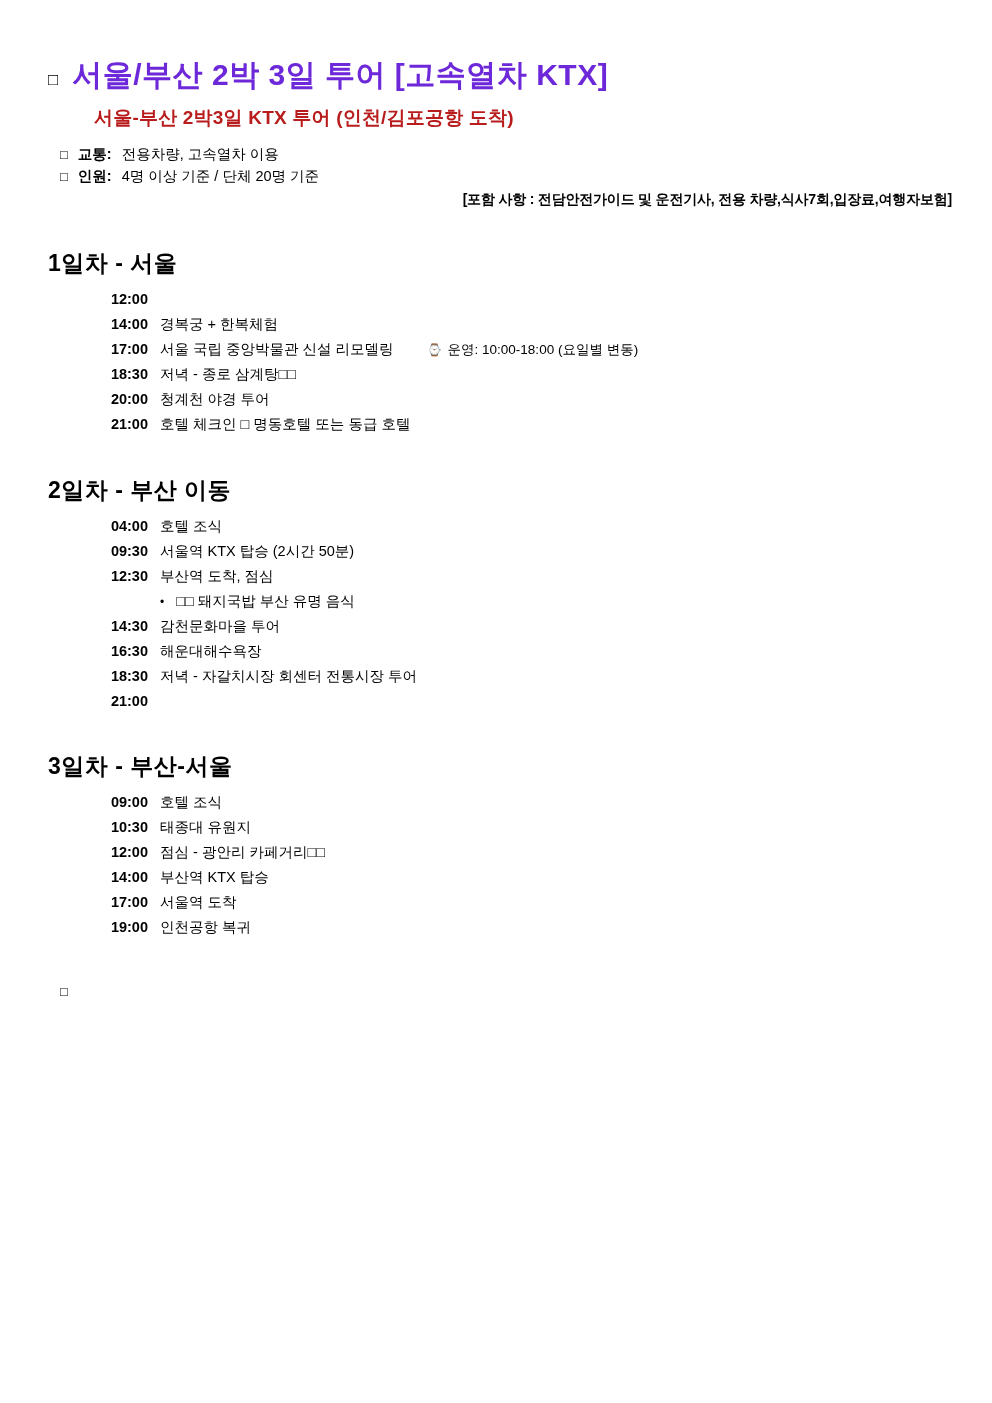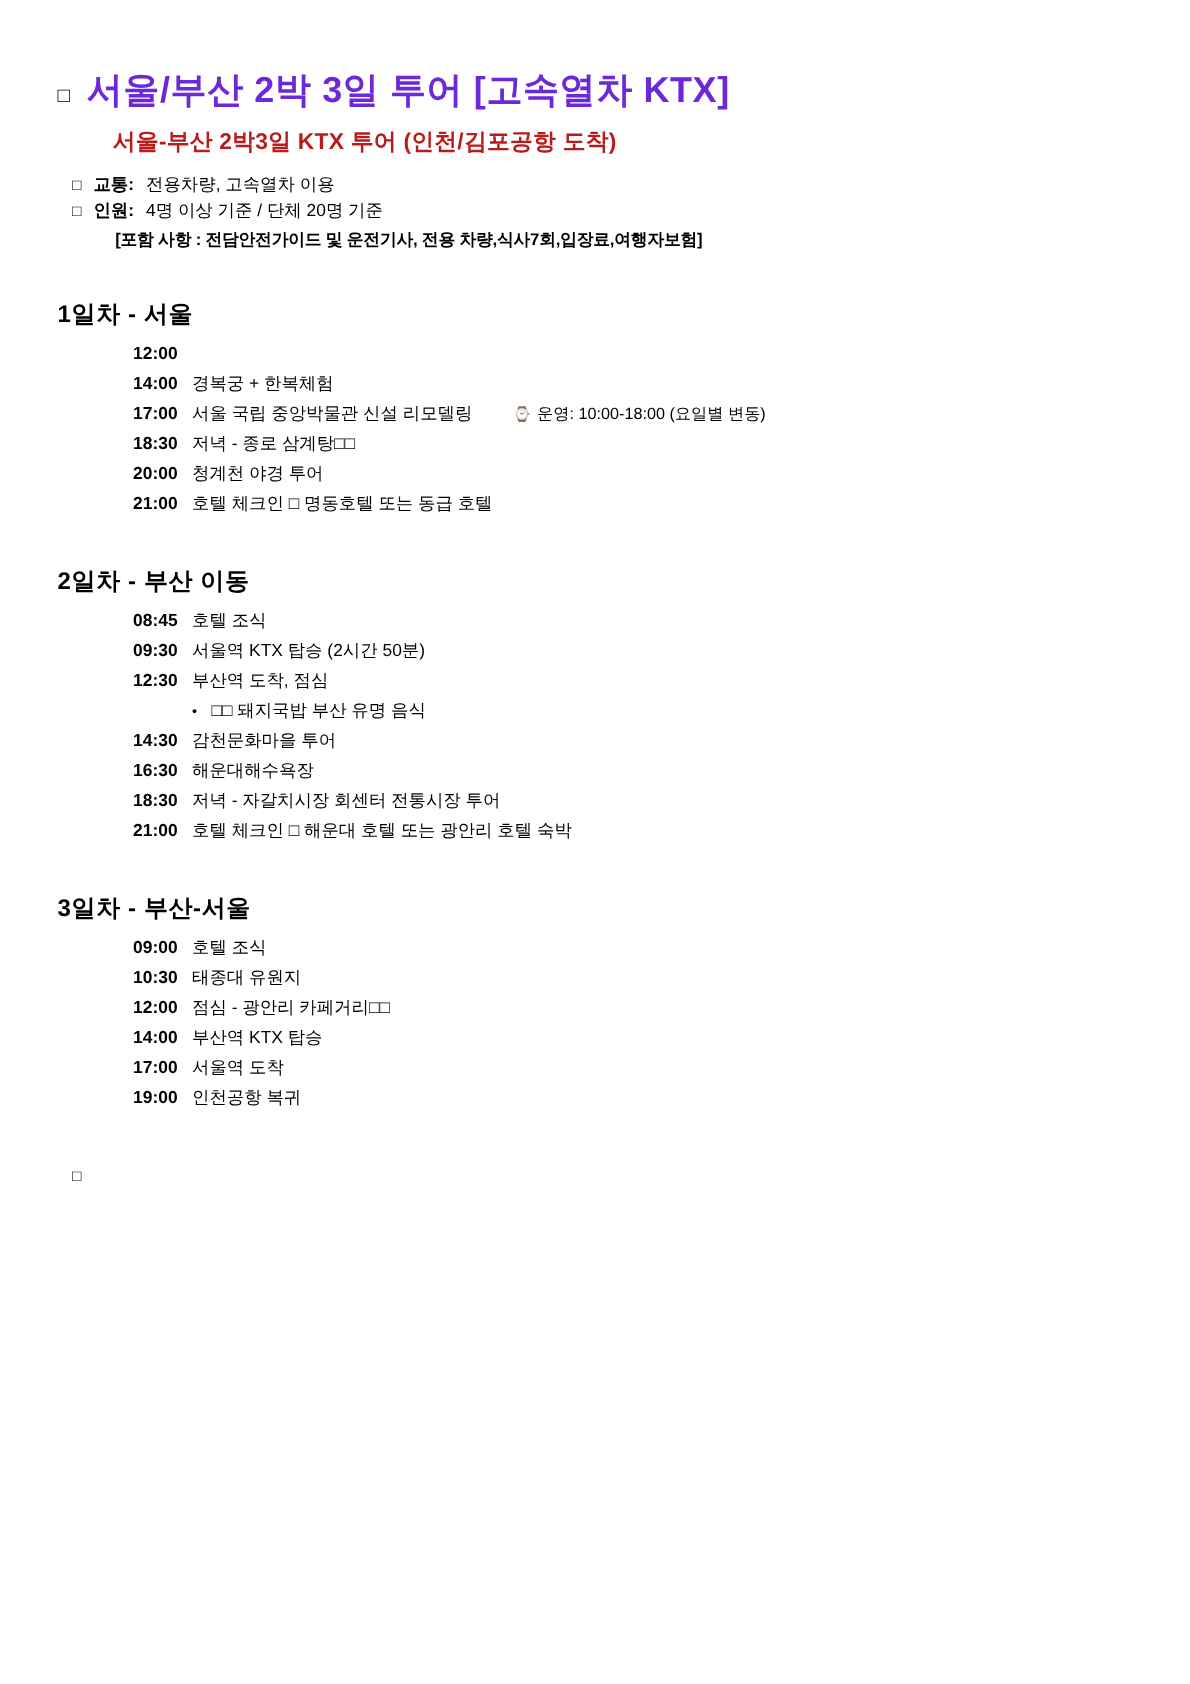--- a/index.html
+++ b/index.html
@@ -68,28 +68,29 @@
   }
   .info-line .txt {
     font-weight: normal;
   }
   .include-line {
     margin-left: 36px;
     font-size: 14px;
     font-weight: bold;
     letter-spacing: -0.2px;
     line-height: 1.6;
+    text-align: right;
   }
 
   
   .day-block {
     margin-top: 38px;
   }
   .day-title {
-    font-size: 20px;
+    font-size: 23px;
     font-weight: bold;
     letter-spacing: 0.5px;
     margin-bottom: 8px;
   }
   .sched {
     margin-left: 48px;
   }
   .sched-row {
     display: flex;
     align-items: baseline;
@@ -194,21 +195,21 @@
         <span class="time">21:00</span>
         <span class="desc">호텔 체크인 □ 명동호텔 또는 동급 호텔</span>
       </div>
     </div>
   </div>
 
   <div class="day-block">
     <div class="day-title">2일차 - 부산 이동</div>
     <div class="sched">
       <div class="sched-row">
-        <span class="time">08:45</span>
+        <span class="time">04:00</span>
         <span class="desc">호텔 조식</span>
       </div>
       <div class="sched-row">
         <span class="time">09:30</span>
         <span class="desc">서울역 KTX 탑승 (2시간 50분)</span>
       </div>
       <div class="sched-row">
         <span class="time">12:30</span>
         <span class="desc">부산역 도착, 점심</span>
       </div>
@@ -223,21 +224,20 @@
       <div class="sched-row">
         <span class="time">16:30</span>
         <span class="desc">해운대해수욕장</span>
       </div>
       <div class="sched-row">
         <span class="time">18:30</span>
         <span class="desc">저녁 - 자갈치시장 회센터 전통시장 투어</span>
       </div>
       <div class="sched-row">
         <span class="time">21:00</span>
-        <span class="desc">호텔 체크인 □ 해운대 호텔 또는 광안리 호텔 숙박</span>
       </div>
     </div>
   </div>
 
   <div class="day-block">
     <div class="day-title">3일차 - 부산-서울</div>
     <div class="sched">
       <div class="sched-row">
         <span class="time">09:00</span>
         <span class="desc">호텔 조식</span>

